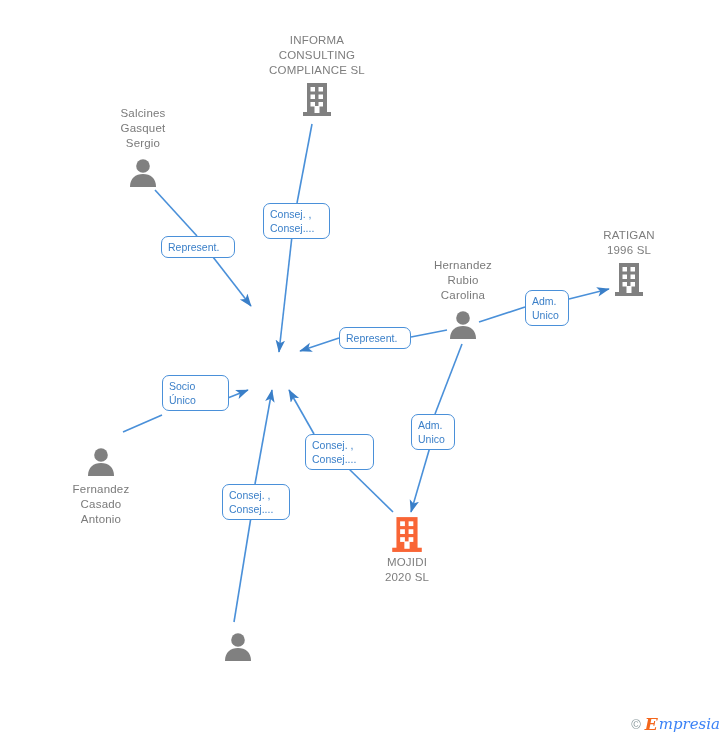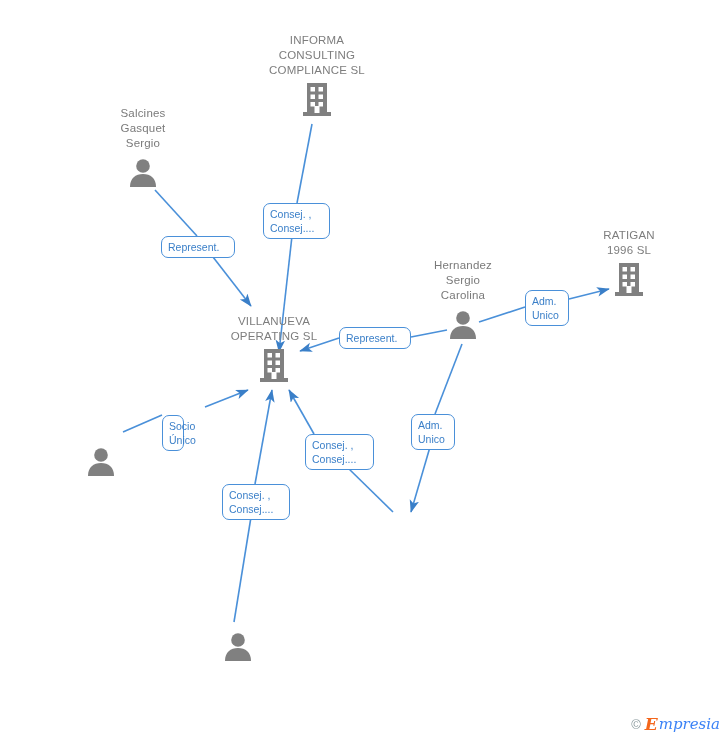--- a/index.html
+++ b/index.html
@@ -169,57 +169,60 @@
         <rect x="16.5" y="13.5" width="4.5" height="4.5" fill="#ffffff"></rect>
         <rect x="8.5" y="21" width="4.5" height="4.5" fill="#ffffff"></rect>
         <rect x="16.5" y="21" width="4.5" height="4.5" fill="#ffffff"></rect>
         <rect x="12.5" y="25" width="5" height="7" fill="#ffffff"></rect>
       </svg>
     </div>
   </div>
 
   <div class="node" style="left:463px; top:258px;">
     <div class="node-label">Hernandez
-Sergio
+Rubio
 Carolina</div>
     <div class="node-icon">
       <svg width="30" height="30" viewBox="0 0 30 30" xmlns="http://www.w3.org/2000/svg">
         <circle cx="15" cy="9" r="6.8" fill="#808080"></circle>
         <path d="M2,30 C2,21 7.5,17 15,17 C22.5,17 28,21 28,30 z" fill="#808080"></path>
       </svg>
     </div>
   </div>
 
-  <div class="node" style="left:274px; top:314px;">
-    <div class="node-label company">VILLANUEVA
-OPERATING  SL</div>
-    <div class="node-icon">
-      <svg width="30" height="36" viewBox="0 0 30 36" xmlns="http://www.w3.org/2000/svg">
-        <rect x="5" y="2" width="20" height="30" fill="#808080"></rect>
-        <rect x="1" y="31" width="28" height="4" fill="#808080"></rect>
+
+  <div class="node" style="left:101px; top:440px;">
+    <div class="node-icon">
+      <svg width="30" height="30" viewBox="0 0 30 30" xmlns="http://www.w3.org/2000/svg">
+        <circle cx="15" cy="9" r="6.8" fill="#808080"></circle>
+        <path d="M2,30 C2,21 7.5,17 15,17 C22.5,17 28,21 28,30 z" fill="#808080"></path>
+      </svg>
+    </div>
+    <div class="node-label">Fernandez
+Casado
+Antonio</div>
+  </div>
+
+  <div class="node" style="left:407px; top:513px;">
+    <div class="node-icon">
+      <svg width="32" height="38" viewBox="0 0 30 36" xmlns="http://www.w3.org/2000/svg">
+        <rect x="5" y="2" width="20" height="30" fill="#f96535"></rect>
+        <rect x="1" y="31" width="28" height="4" fill="#f96535"></rect>
         <rect x="8.5" y="6" width="4.5" height="4.5" fill="#ffffff"></rect>
         <rect x="16.5" y="6" width="4.5" height="4.5" fill="#ffffff"></rect>
         <rect x="8.5" y="13.5" width="4.5" height="4.5" fill="#ffffff"></rect>
         <rect x="16.5" y="13.5" width="4.5" height="4.5" fill="#ffffff"></rect>
         <rect x="8.5" y="21" width="4.5" height="4.5" fill="#ffffff"></rect>
         <rect x="16.5" y="21" width="4.5" height="4.5" fill="#ffffff"></rect>
         <rect x="12.5" y="25" width="5" height="7" fill="#ffffff"></rect>
       </svg>
     </div>
-  </div>
-
-  <div class="node" style="left:101px; top:440px;">
-    <div class="node-icon">
-      <svg width="30" height="30" viewBox="0 0 30 30" xmlns="http://www.w3.org/2000/svg">
-        <circle cx="15" cy="9" r="6.8" fill="#808080"></circle>
-        <path d="M2,30 C2,21 7.5,17 15,17 C22.5,17 28,21 28,30 z" fill="#808080"></path>
-      </svg>
-    </div>
-  </div>
-
+    <div class="node-label company">MOJIDI
+2020  SL</div>
+  </div>
 
   <div class="node" style="left:238px; top:625px;">
     <div class="node-icon">
       <svg width="30" height="30" viewBox="0 0 30 30" xmlns="http://www.w3.org/2000/svg">
         <circle cx="15" cy="9" r="6.8" fill="#808080"></circle>
         <path d="M2,30 C2,21 7.5,17 15,17 C22.5,17 28,21 28,30 z" fill="#808080"></path>
       </svg>
     </div>
   </div>
 
@@ -229,21 +232,21 @@
   <div class="edge-label" style="left:161px; top:236px; width:74px;">Represent.</div>
 
   <div class="edge-label" style="left:339px; top:327px; width:72px;">Represent.</div>
 
   <div class="edge-label" style="left:525px; top:290px; width:44px;">Adm.
 Unico</div>
 
   <div class="edge-label" style="left:411px; top:414px; width:44px;">Adm.
 Unico</div>
 
-  <div class="edge-label" style="left:162px; top:415px; width:22px;">Socio
+  <div class="edge-label" style="left:162px; top:375px; width:67px;">Socio
 Único</div>
 
   <div class="edge-label" style="left:305px; top:434px; width:69px;">Consej. ,
 Consej....</div>
 
   <div class="edge-label" style="left:222px; top:484px; width:68px;">Consej. ,
 Consej....</div>
 
   <div class="watermark">
     <span class="wm-c">©</span>

